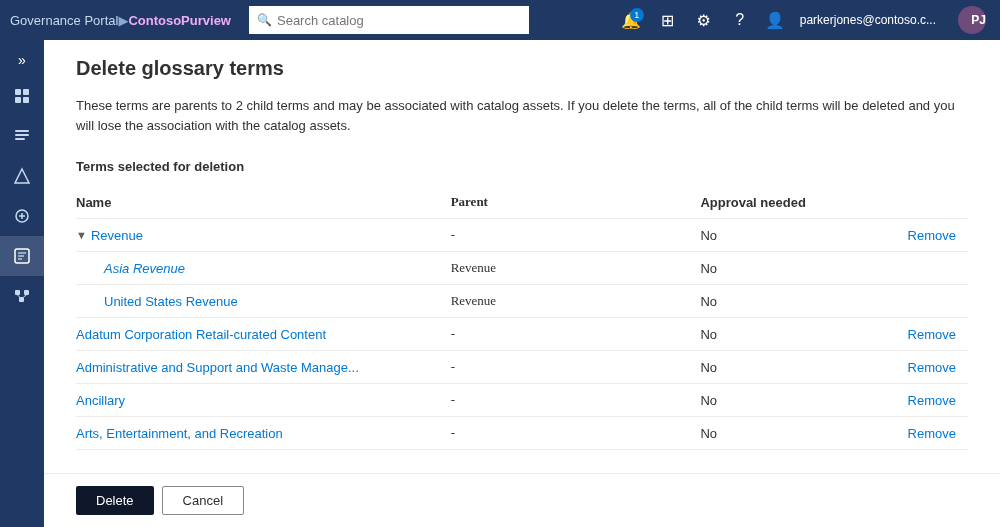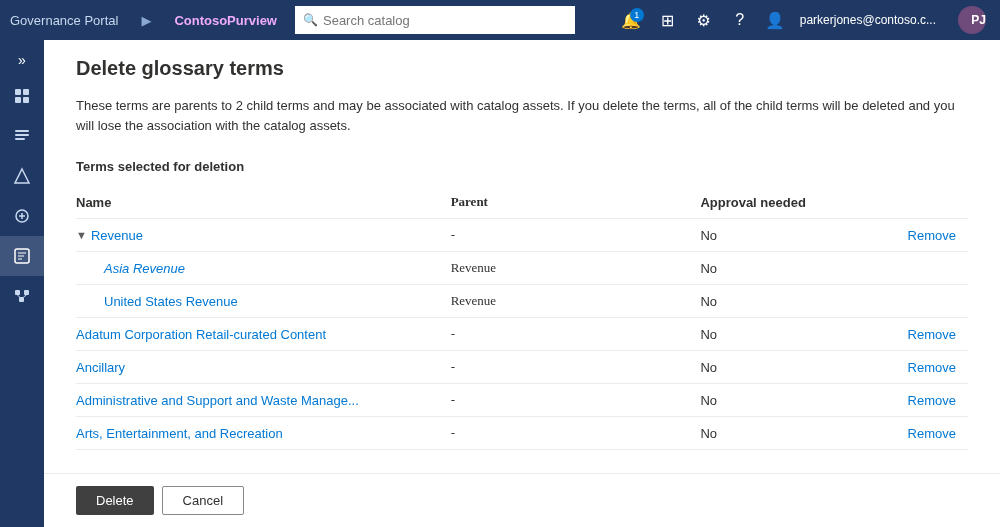--- a/index.html
+++ b/index.html
@@ -13,21 +13,21 @@
       align-items: center;
       padding: 0 10px;
       flex-shrink: 0;
       gap: 8px;
     }
     .topbar-brand {
       color: white;
       font-size: 13px;
       display: flex;
       align-items: center;
-      gap: 23px;
+      gap: 0;
       white-space: nowrap;
     }
     .topbar-brand .separator {
       color: #8ca9d4;
     }
     .topbar-brand .portal-name {
       color: #c8d8ee;
       font-size: 13px;
     }
     .topbar-brand .instance-name {
@@ -224,21 +224,21 @@
     
     .footer {
       border-top: 1px solid #edebe9;
       padding: 12px 32px;
       display: flex;
       gap: 8px;
       flex-shrink: 0;
       background: white;
     }
     .btn-primary {
-      background: #404040;
+      background: #0f172a;
       color: white;
       border: none;
       padding: 6px 20px;
       font-size: 13px;
       cursor: pointer;
       border-radius: 2px;
     }
     .btn-secondary {
       background: white;
       color: #323130;
@@ -384,29 +384,29 @@
             <tr>
               <td class="col-name"><span style="padding-left:0px; display:inline-flex; align-items:center;">
                   <a class="link-blue">Adatum Corporation Retail-curated Content</a>
                 </span></td>
               <td class="col-parent">-</td>
               <td class="col-approval">No</td>
               <td class="col-action"><button class="remove-btn">Remove</button></td>
             </tr>
             <tr>
               <td class="col-name"><span style="padding-left:0px; display:inline-flex; align-items:center;">
+                  <a class="link-blue">Administrative and Support and Waste Manage...</a>
+                </span></td>
+              <td class="col-parent">-</td>
+              <td class="col-approval">No</td>
+              <td class="col-action"><button class="remove-btn">Remove</button></td>
+            </tr>
+            <tr>
+              <td class="col-name"><span style="padding-left:0px; display:inline-flex; align-items:center;">
                   <a class="link-blue">Ancillary</a>
-                </span></td>
-              <td class="col-parent">-</td>
-              <td class="col-approval">No</td>
-              <td class="col-action"><button class="remove-btn">Remove</button></td>
-            </tr>
-            <tr>
-              <td class="col-name"><span style="padding-left:0px; display:inline-flex; align-items:center;">
-                  <a class="link-blue">Administrative and Support and Waste Manage...</a>
                 </span></td>
               <td class="col-parent">-</td>
               <td class="col-approval">No</td>
               <td class="col-action"><button class="remove-btn">Remove</button></td>
             </tr>
             <tr>
               <td class="col-name"><span style="padding-left:0px; display:inline-flex; align-items:center;">
                   <a class="link-blue">Arts, Entertainment, and Recreation</a>
                 </span></td>
               <td class="col-parent">-</td>

